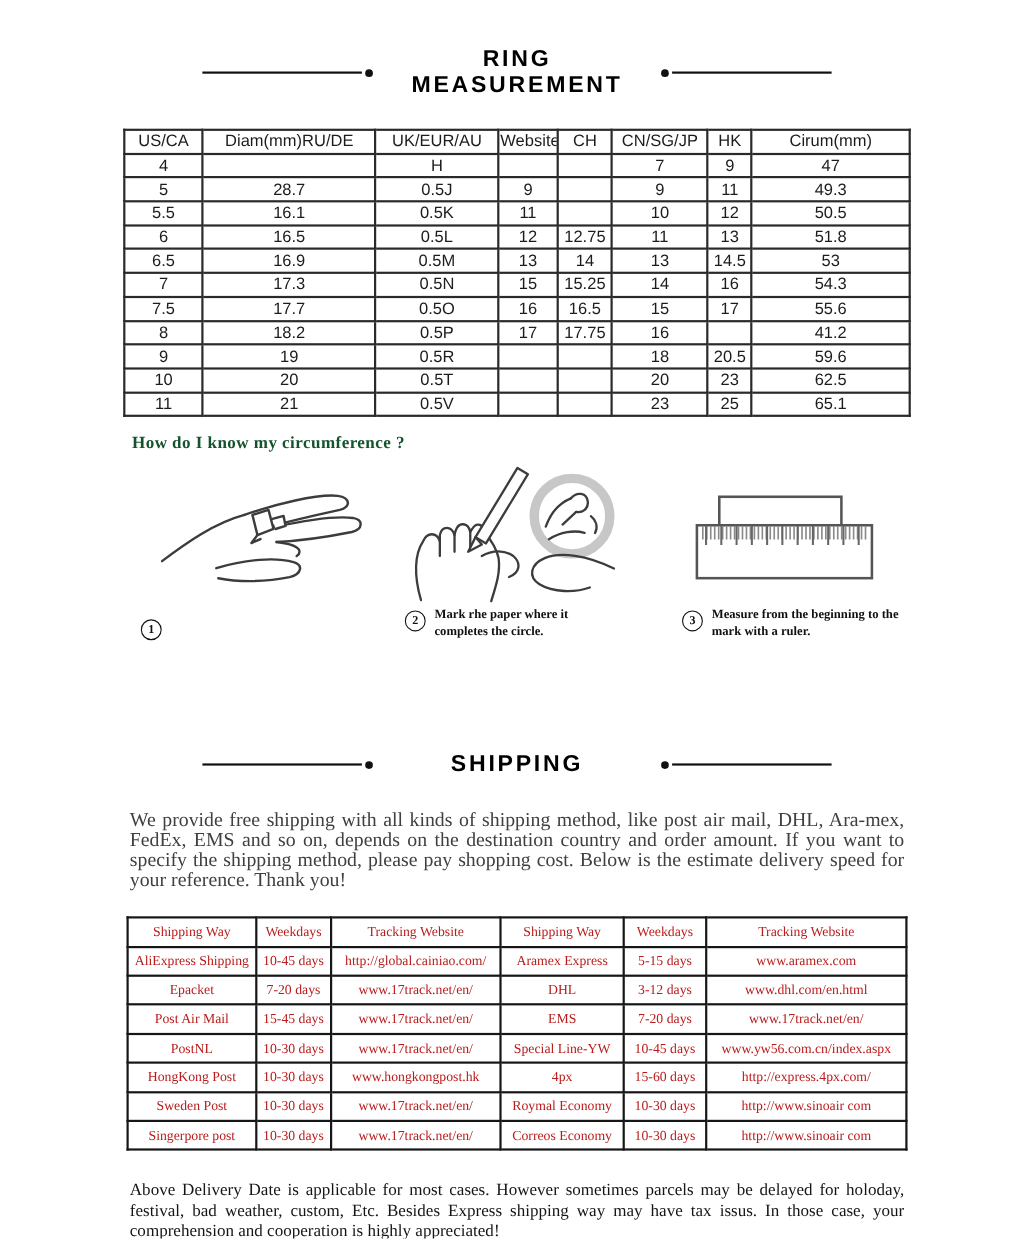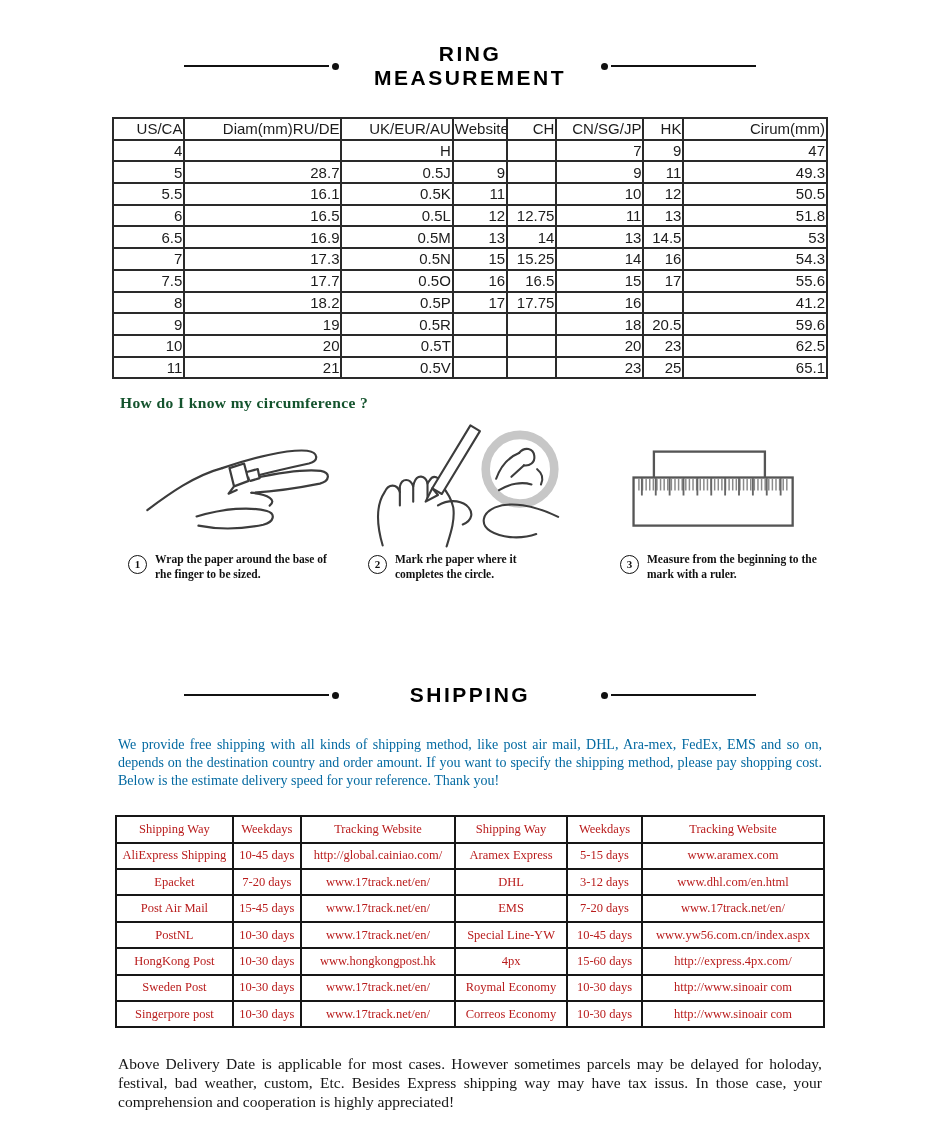--- a/index.html
+++ b/index.html
@@ -22,21 +22,21 @@
   .rule-dot{display:inline-block;width:7px;height:7px;border-radius:50%;background:#111;}
 
   .heading-ring{margin-top:42px;}
   .heading-shipping{margin-top:101px;}
 
   
   table{border-collapse:collapse;table-layout:fixed;}
   .ring-table{
     width:716px;margin:27px 0 0 112px;
     font-family:"Liberation Sans", sans-serif;
-    font-size:15px;color:#1c1c1c;text-align:right;
+    font-size:15px;color:#1c1c1c;text-align:center;
   }
   .ring-table th,.ring-table td{
     border:2px solid #2a2a2a;height:19.7px;line-height:19px;
     padding:0 1px;font-weight:400;overflow:hidden;white-space:nowrap;
   }
 
   
   .question{
     margin:15px 0 0 120px;font-size:15.5px;font-weight:700;
     letter-spacing:0.4px;color:#14532d;font-family:"Liberation Serif", serif;
@@ -57,21 +57,21 @@
   .circle-num{
     flex:none;width:17px;height:17px;margin-top:3px;
     border:1.6px solid #111;border-radius:50%;
     display:flex;align-items:center;justify-content:center;
     font-size:11px;font-weight:700;
   }
 
   
   .intro{
     width:704px;margin:29px 0 0 118px;
-    font-size:14px;line-height:18px;text-align:justify;text-align-last:left;color:#0369a1;
+    font-size:18px;line-height:18px;text-align:justify;text-align-last:left;color:#404040;
   }
   .shipping-table{
     width:710px;margin:25px 0 0 115px;
     font-family:"Liberation Serif", serif;
     font-size:12.5px;color:#b91c1c;text-align:center;
   }
   .shipping-table th,.shipping-table td{
     border:2px solid #161616;height:24.4px;padding:0 2px;
     font-weight:400;overflow:hidden;white-space:nowrap;
   }
@@ -246,21 +246,20 @@
         <path d="M90 44 C 122 33, 162 23, 183 25 C 196 27, 196 36, 185 39 C 162 44, 132 51, 110 57"></path>
         <path d="M120 56 C 152 49, 182 45, 198 47 C 209 49, 208 58, 197 61 C 172 66, 142 70, 122 71"></path>
         <path d="M122 71 C 141 73, 150 79, 142 85"></path>
         <path d="M62 97 C 92 88, 121 86, 139 91 C 149 94, 147 103, 135 106 C 111 111, 84 111, 64 107"></path>
         <path d="M98 44 L 114 39 L 119 58 L 103 64 Z" fill="#ffffff"></path>
         <path d="M103 64 L 97 72 L 106 68" fill="#ffffff"></path>
         <path d="M118 48 L 129 45 L 131 55 L 121 58" fill="#ffffff"></path>
       </svg>
       <div class="caption cap-1">
         <span class="circle-num">1</span>
-        <span class="cap-text">Wrap the paper around the base of rhe finger to be sized.</span>
       </div>
     </div>
 
     <div class="step step-2">
       <svg class="illus illus-2" viewBox="0 0 215 135" fill="none" stroke="#3c3c3c" stroke-width="2.2" stroke-linecap="round" stroke-linejoin="round">
         <circle cx="172" cy="52" r="36" fill="#ffffff" stroke="#c7c7c7" stroke-width="9"></circle>
         <path d="M147 62 C 152 48, 161 39, 171 35"></path>
         <path d="M171 35 C 177 28, 186 30, 187 38 C 188 45, 182 49, 176 48"></path>
         <path d="M176 48 L 163 60"></path>
         <path d="M150 74 C 161 67, 174 65, 184 68"></path>

